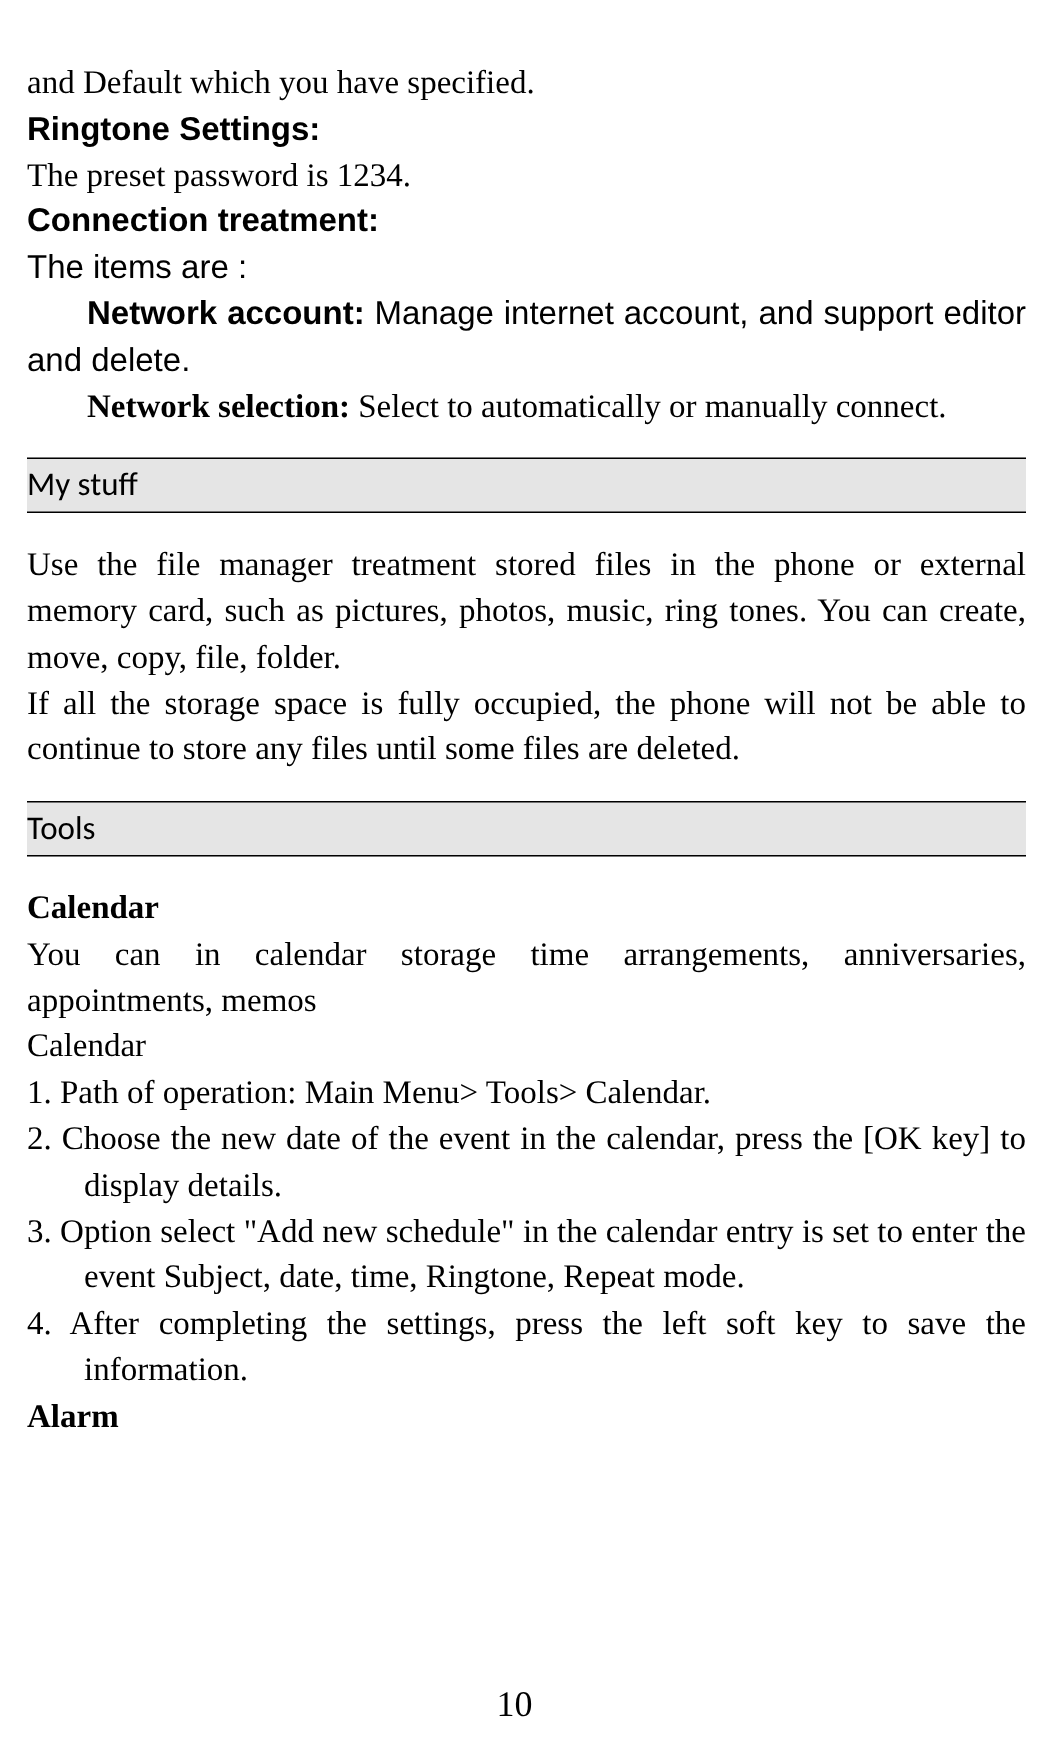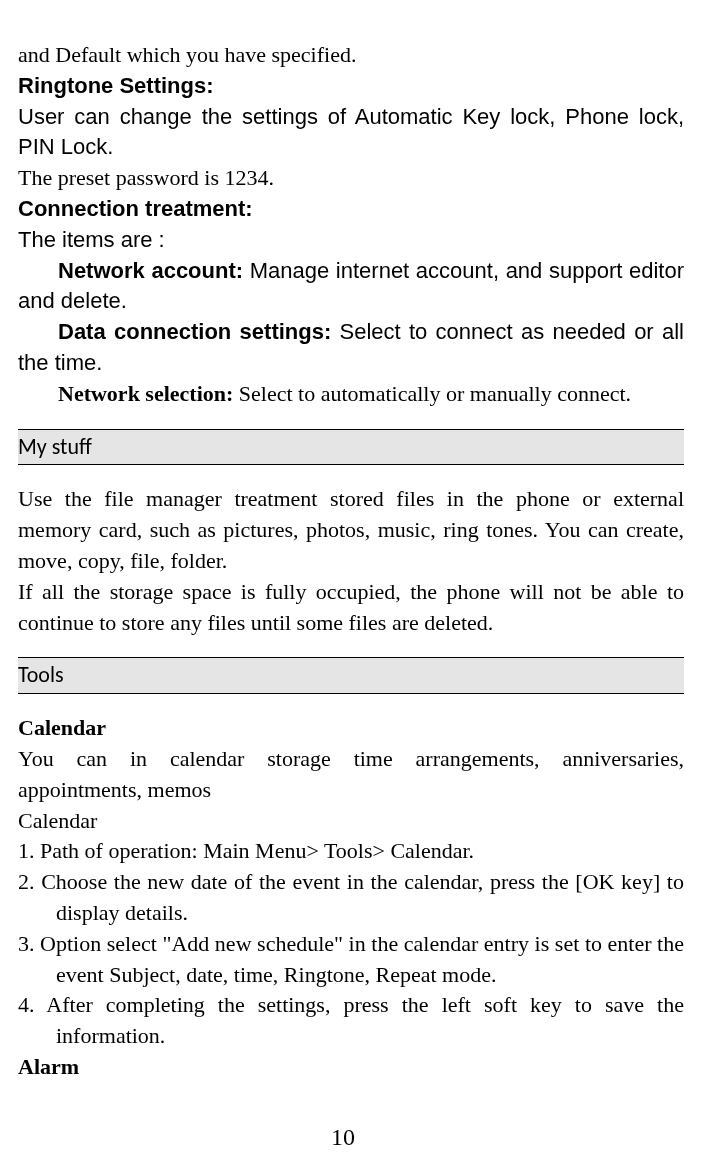--- a/index.html
+++ b/index.html
@@ -41,35 +41,31 @@
   </style>
 </head>
 <body>
 
 <div class="content">
 
   <p>and Default which you have specified.</p>
 
   <p class="arial bold">Ringtone Settings:</p>
 
-  <p class="arial justify">User can change the settings of Automatic Key lock, Phone lock, PIN Lock.</p>
 
   <p>The preset password is 1234.</p>
 
   <p class="arial bold">Connection treatment:</p>
 
   <p class="arial">The items are :</p>
 
   <p class="arial justify indent">
     <span class="bold">Network account: </span><span>Manage internet account, and support editor and delete.</span>
   </p>
 
-  <p class="arial justify indent">
-    <span class="bold">Data connection settings: </span><span>Select to connect as needed or all the time.</span>
-  </p>
 
   <p class="indent">
     <span class="bold">Network selection: </span><span>Select to automatically or manually connect.</span>
   </p>
 
   <div class="section-header">My stuff</div>
 
   <p class="justify">Use the file manager treatment stored files in the phone or external memory card, such as pictures, photos, music, ring tones. You can create, move, copy, file, folder.</p>
 
   <p class="justify">If all the storage space is fully occupied, the phone will not be able to continue to store any files until some files are deleted.</p>

